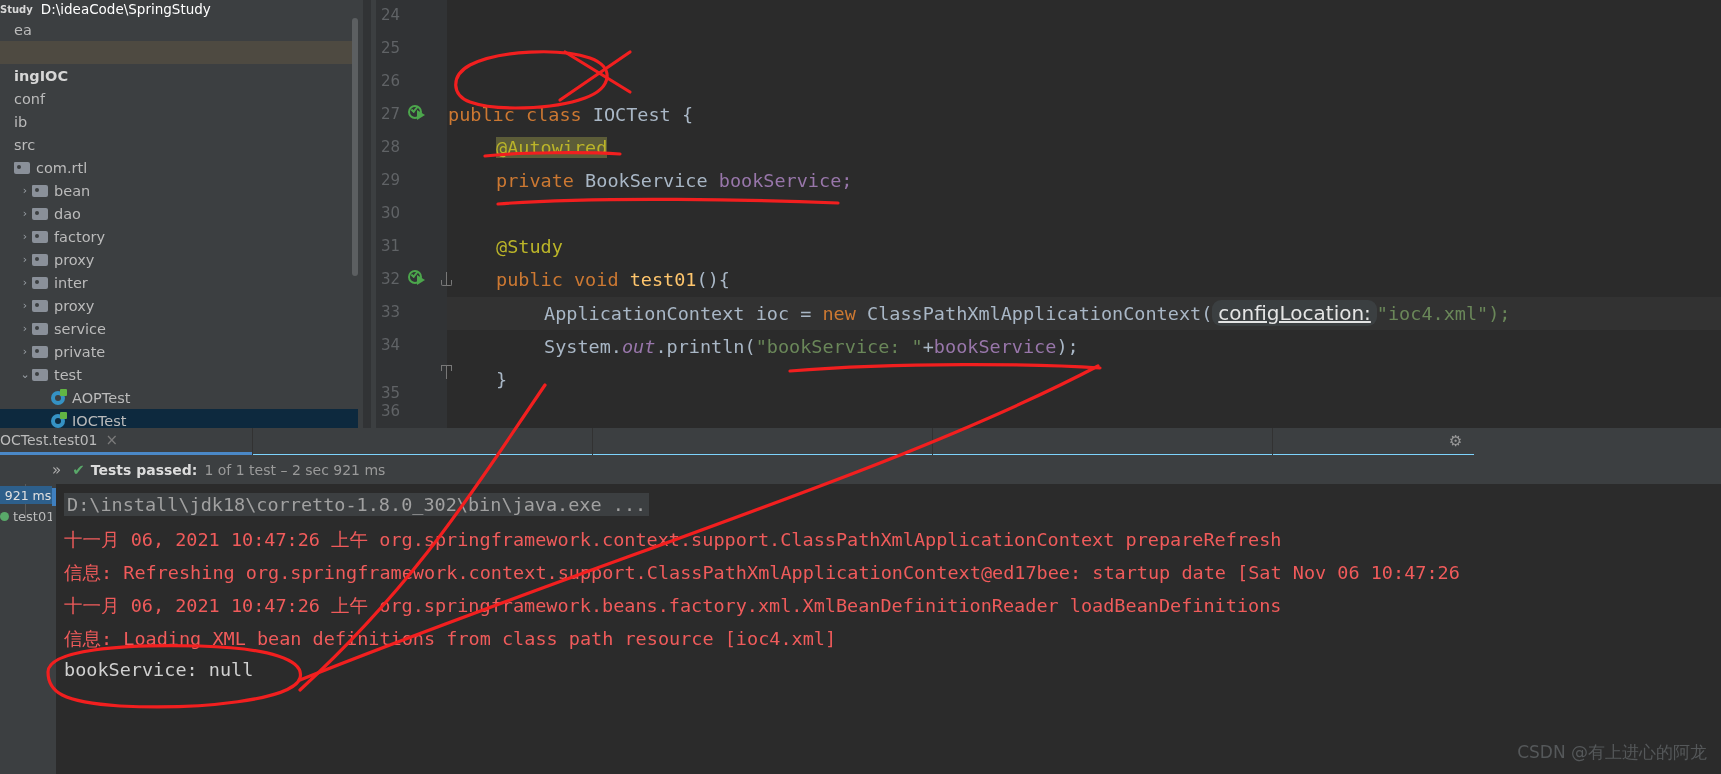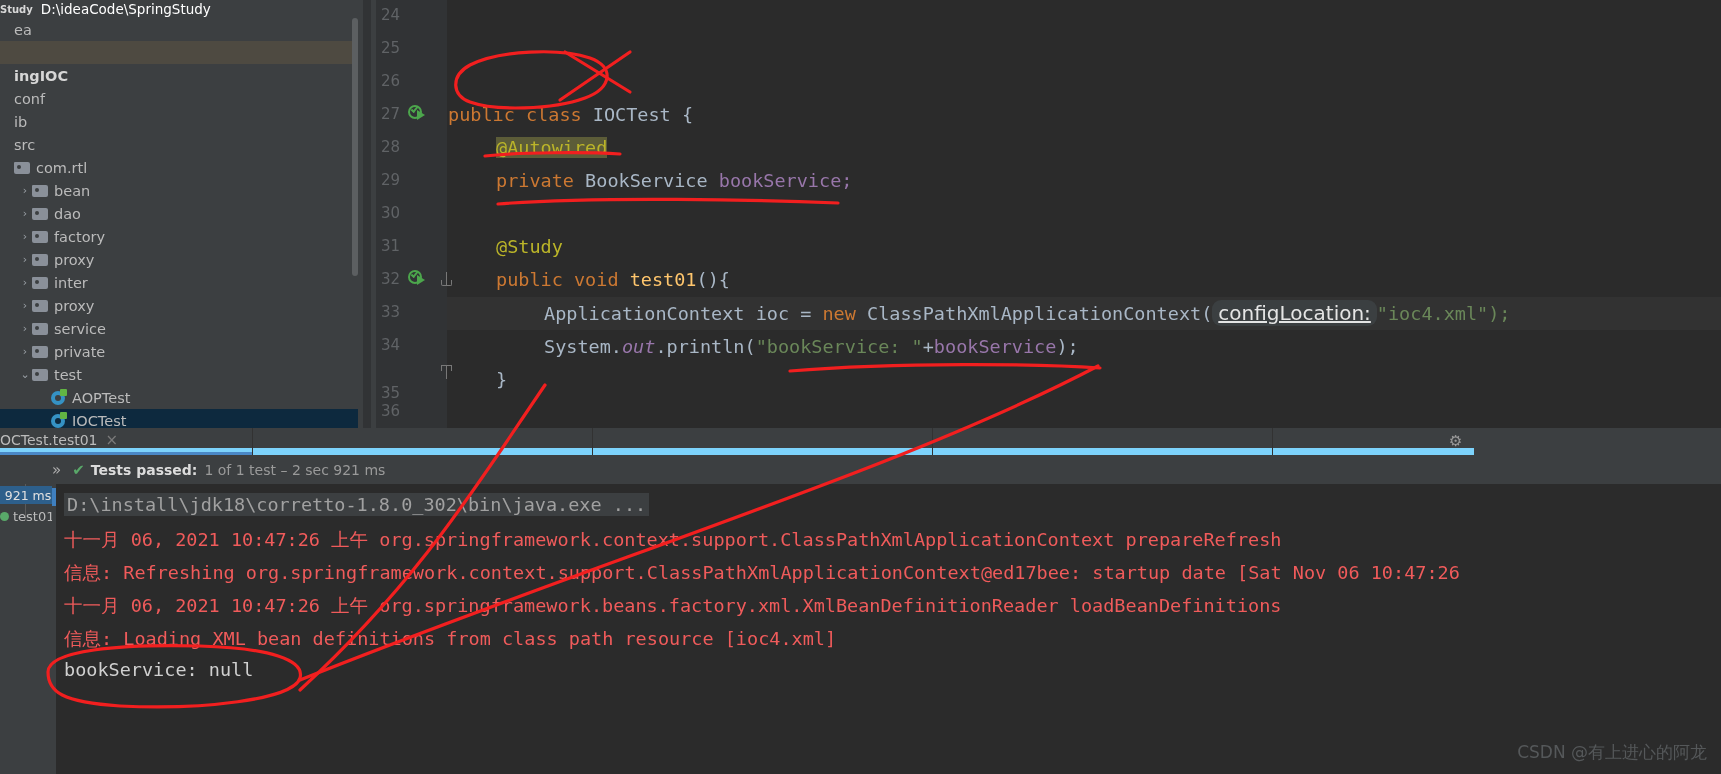--- a/index.html
+++ b/index.html
@@ -146,21 +146,21 @@
   }
   .caret-line { position:absolute; left:84px; width:1274px; height:33px; background:#323232; }
 
   
   .runwin {
     position: absolute; left: 0; top: 428px; width: 1721px; height: 346px;
     background: #3c3f41;
   }
   .run-tabs {
     position: absolute; left: 0; top: 0; width: 1474px; height: 27px;
-    background: #3c3f41; border-bottom: 7px solid #7dd3fc;
+    background: #3c3f41; border-bottom: 1px solid #7dd3fc;
   }
   .run-tab {
     position: absolute; left: 0px; top: 0; height: 27px; width: 252px;
     display: flex; align-items: center; color: #bbbbbb; font-size: 14px;
     border-bottom: 3px solid #4a88c7; padding-left: 0px;
   }
   .tab-x { color: #7a7a7a; font-size: 15px; margin-left: 8px; }
   .tab-div { position: absolute; top: 0; width: 1px; height: 27px; background: #323232; }
   .gear {
     position: absolute; right: 10px; top: 6px; width: 15px; height: 15px;

